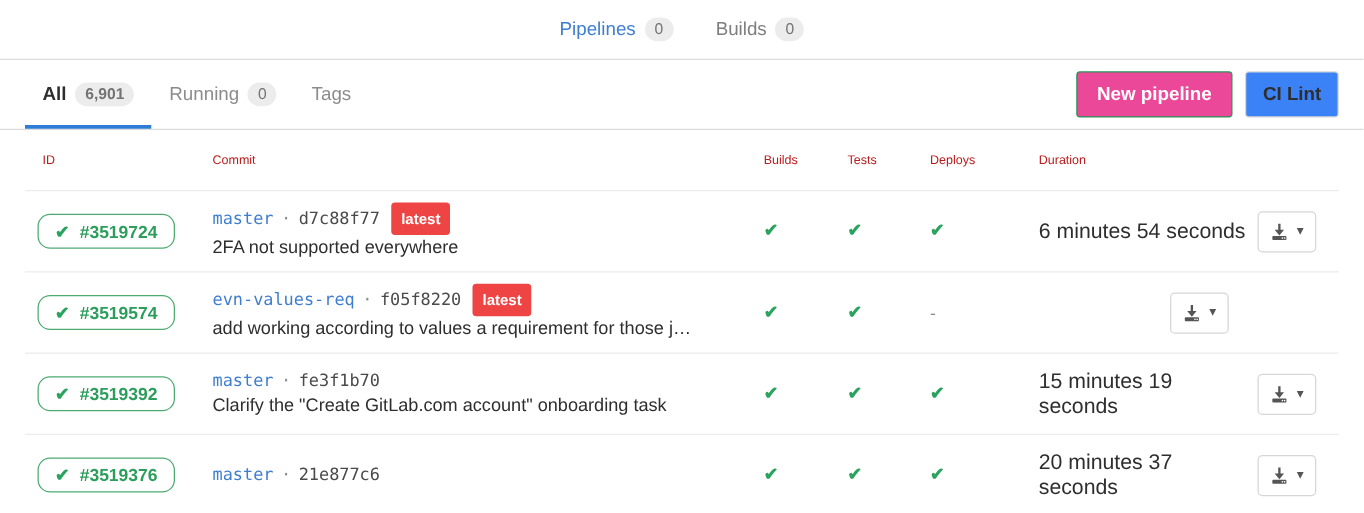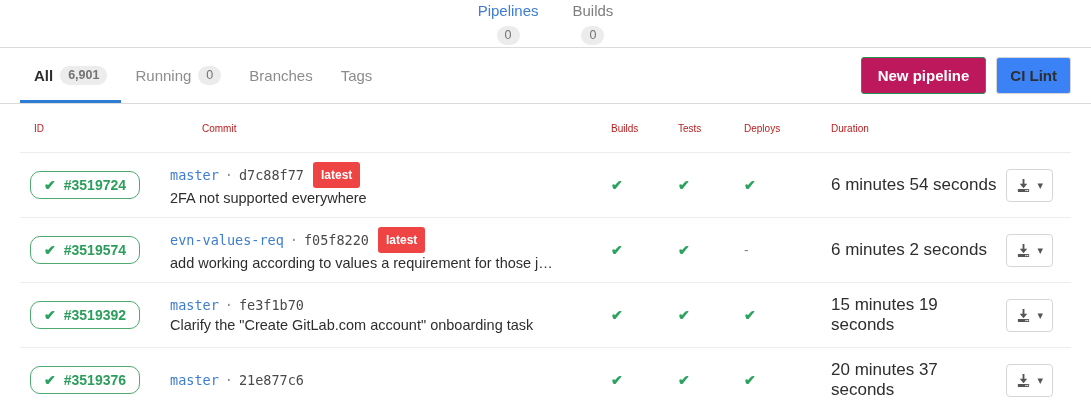--- a/index.html
+++ b/index.html
@@ -20,21 +20,20 @@
     align-items: center;
     gap: 34px;
   }
   .top-tab {
     display: inline-flex;
     align-items: center;
     gap: 7px;
     font-size: 15px;
     color: #7e7e7e;
     cursor: pointer;
-    flex-direction: column;
   }
   .top-tab.active .top-tab-label { color: #3e7dd0; }
   .badge-pill {
     background: #ececec;
     color: #737373;
     border-radius: 10px;
     padding: 1px 8px;
     font-size: 12.5px;
     line-height: 17px;
   }
@@ -67,21 +66,21 @@
   }
   .toolbar-buttons { display: flex; align-items: center; gap: 10px; }
   .btn {
     font-family: "Liberation Sans", sans-serif;
     font-size: 15px;
     border-radius: 3px;
     cursor: pointer;
     line-height: 1;
   }
   .btn-green {
-    background: #be185d;
+    background: #ec4899;
     border: 1px solid #249455;
     color: #fff;
     font-weight: 700;
     padding: 10px 16px;
   }
   .btn-default {
     background: #3b82f6;
     border: 1px solid #d6d6d6;
     color: #2e2e2e;
     font-weight: 700;
@@ -91,21 +90,21 @@
   
   .pipelines-table { margin: 0 20px; }
   .row-grid {
     display: grid;
     grid-template-columns: 150px 1fr 67px 66px 87px 190px 70px;
     align-items: center;
   }
   .table-header { height: 48px; color: #b91c1c; font-size: 10px; }
   .th { padding-left: 20px; }
   .th-id { padding-left: 14px; }
-  .th-commit { padding-left: 0; margin-left: 32px; }
+  .th-commit { padding-left: 0; }
 
   .table-row { height: 65px; border-top: 1px solid #ececec; }
 
   .cell-id { padding-left: 10px; }
   .id-badge {
     display: inline-flex;
     align-items: center;
     gap: 8px;
     border: 1px solid #4dab72;
     border-radius: 10px;
@@ -175,23 +174,20 @@
 
 <div class="toolbar">
   <div class="filter-tabs">
     <div class="filter-tab active">
       <span>All</span>
       <span class="badge-pill">6,901</span>
     </div>
     <div class="filter-tab">
       <span>Running</span>
       <span class="badge-pill">0</span>
-    </div>
-    <div class="filter-tab">
-      <span>Branches</span>
     </div>
     <div class="filter-tab">
       <span>Tags</span>
     </div>
   </div>
   <div class="toolbar-buttons">
     <button class="btn btn-green">New pipeline</button>
     <button class="btn btn-default">CI Lint</button>
   </div>
 </div>
@@ -252,21 +248,20 @@
         <a class="branch mono">evn-values-req</a>
         <span class="dot mono">·</span>
         <a class="sha mono">f05f8220</a>
         <span class="latest-badge">latest</span>
       </div>
       <div class="commit-msg">add working according to values a requirement for those j…</div>
     </div>
     <div class="cell cell-status"><span class="check">✔</span></div>
     <div class="cell cell-status"><span class="check">✔</span></div>
     <div class="cell cell-status"><span class="dash">-</span></div>
-    <div class="cell cell-duration">6 minutes 2 seconds</div>
     <div class="cell cell-actions">
       <button class="btn-download">
         <svg width="15" height="15" viewBox="0 0 16 16" fill="#555555" xmlns="http://www.w3.org/2000/svg">
           <path d="M7 1h2v5.2h3L8 11 4 6.2h3z"></path>
           <rect x="2" y="11.6" width="12" height="3.4" rx="0.7"></rect>
           <circle cx="10.6" cy="13.3" r="0.7" fill="#ffffff"></circle>
           <circle cx="12.5" cy="13.3" r="0.7" fill="#ffffff"></circle>
         </svg>
         <span class="caret">▾</span>
       </button>

